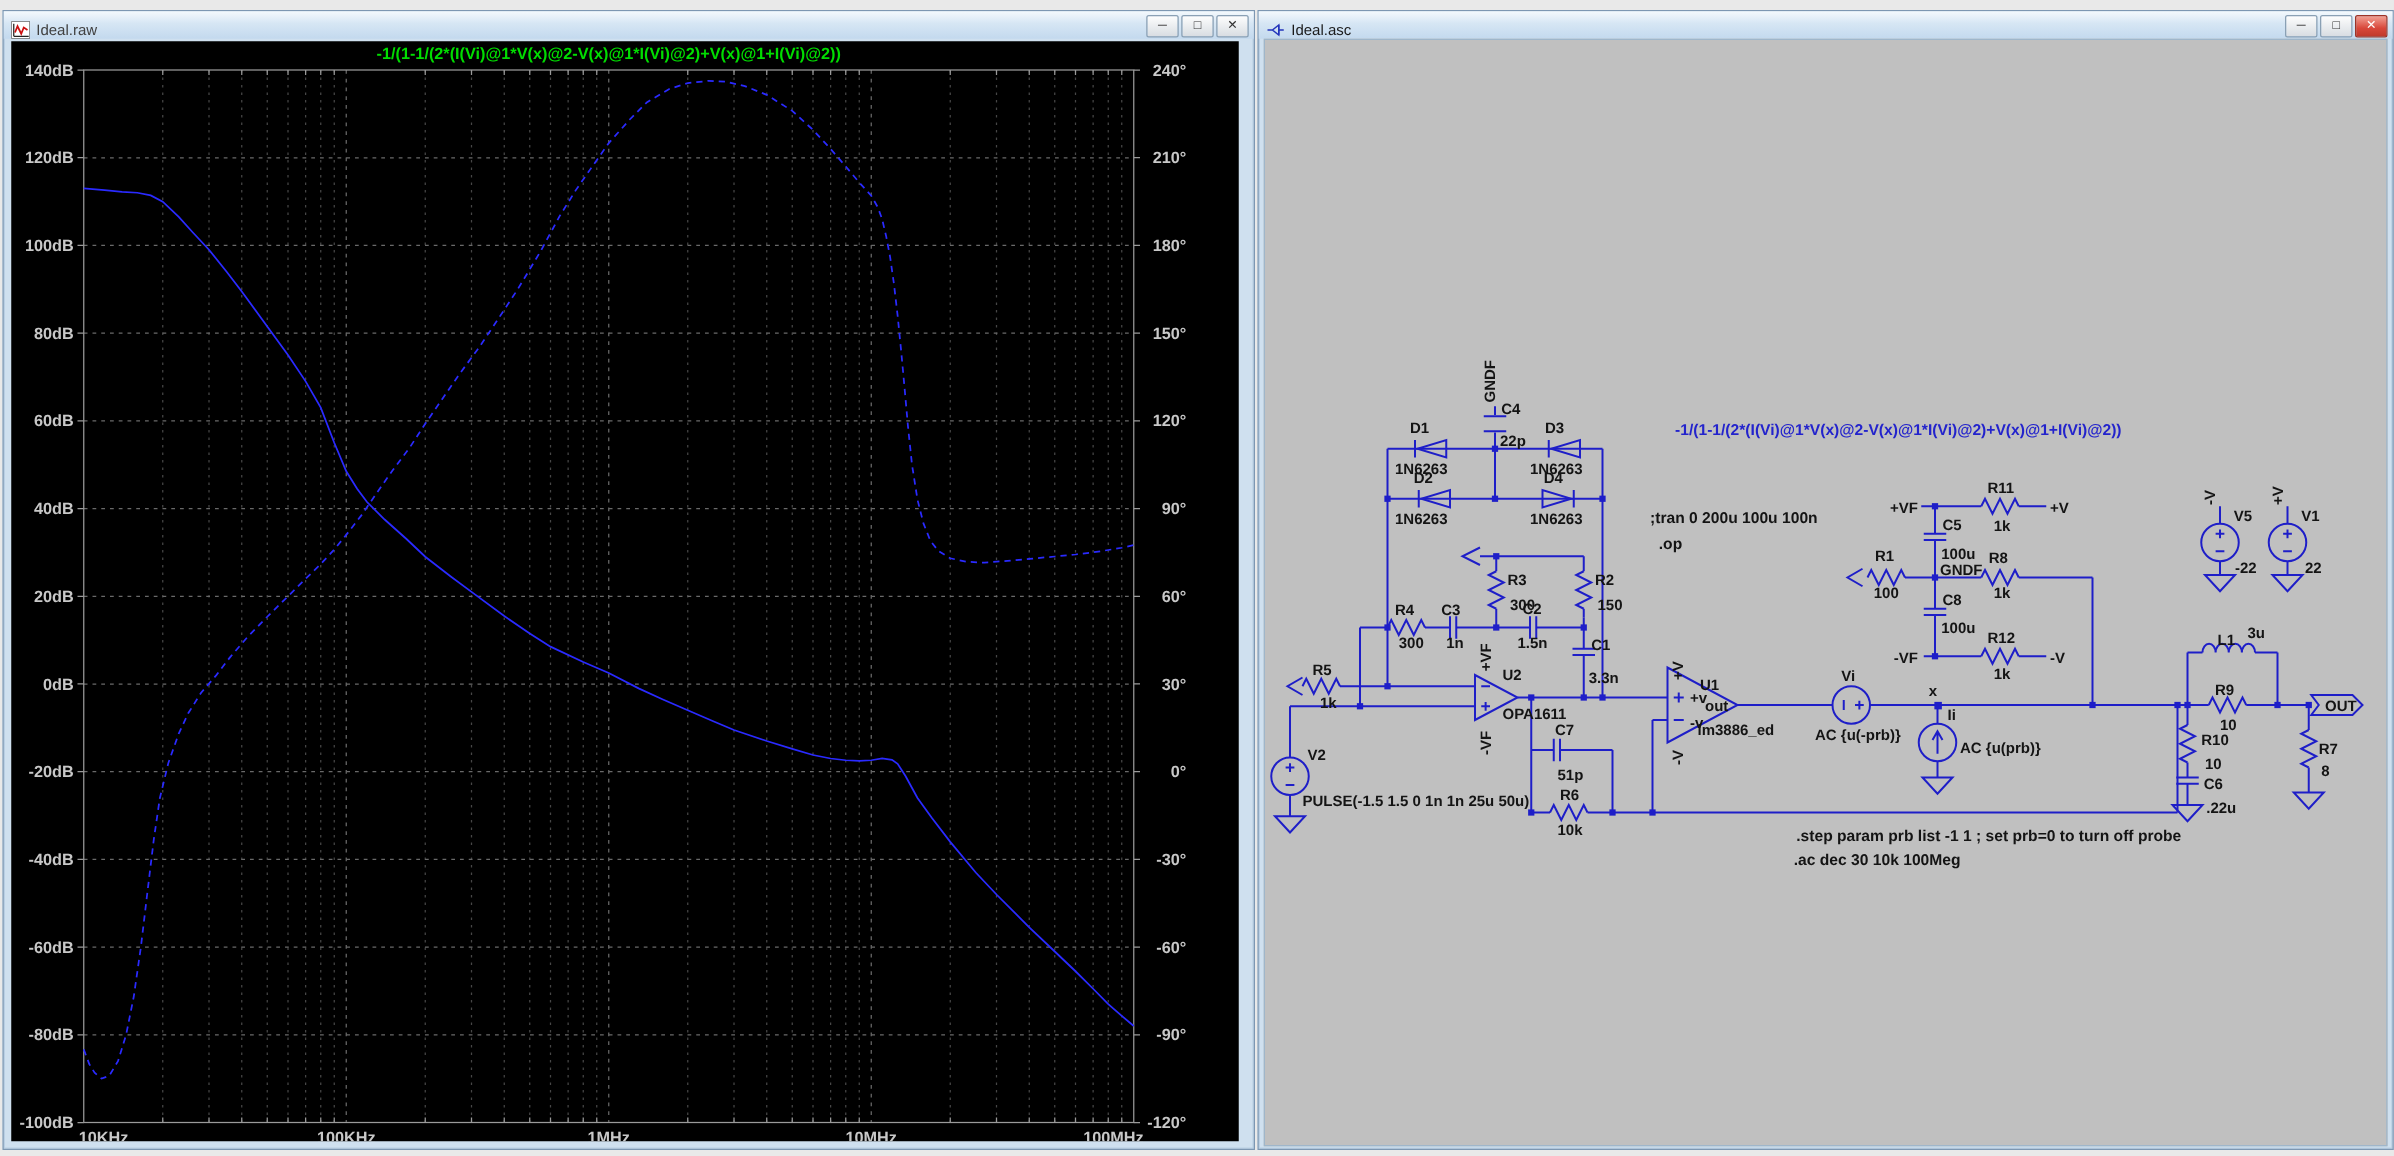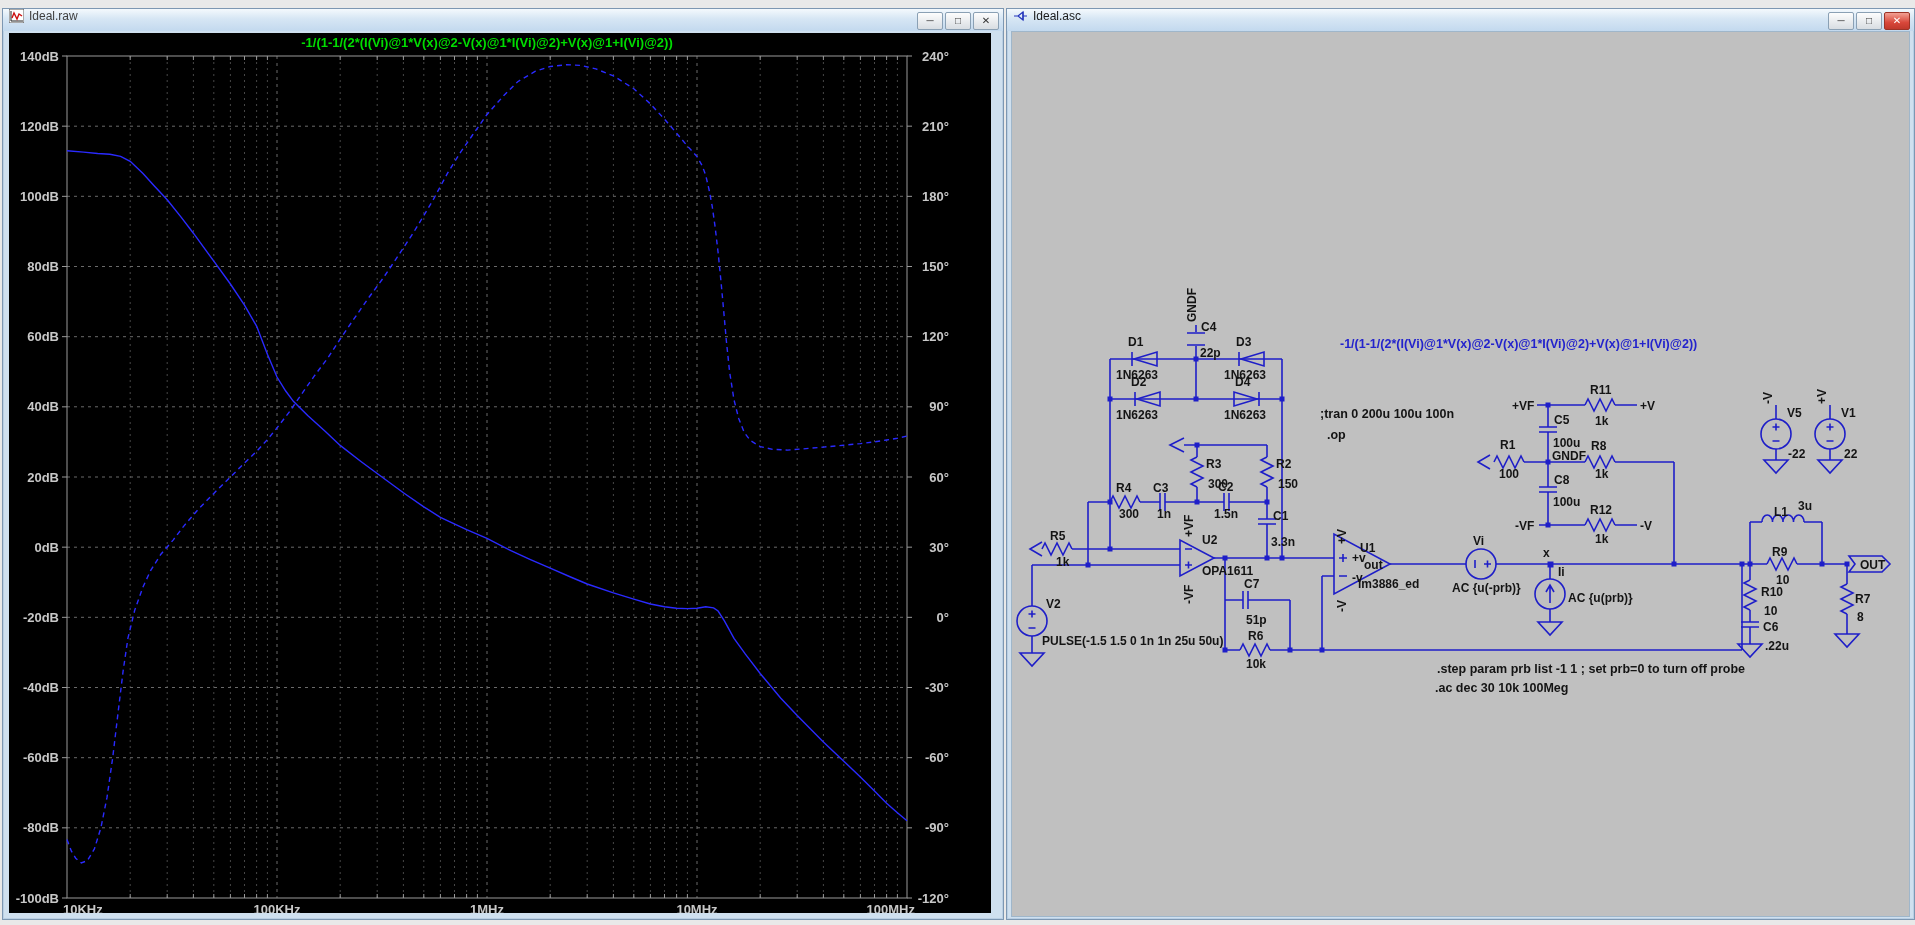--- a/index.html
+++ b/index.html
@@ -1,21 +1,21 @@
 <!DOCTYPE html>
 <html><head>
 <meta charset="utf-8">
 <style>
   html,body{margin:0;padding:0;width:1915px;height:925px;background:#e9e9e9;overflow:hidden;
     font-family:"Liberation Sans",sans-serif;}
   .window{position:absolute;border:1px solid #7d97b2;background:#cfe0ef;
     box-shadow:0 0 0 1px #b9cfe4 inset;}
   .titlebar{position:absolute;left:0;top:0;right:0;height:22px;
     background:linear-gradient(#f4f9fd,#d6e6f4 45%,#c3d9ee);
-    display:flex;align-items:flex-start;padding-left:6px;box-sizing:border-box;}
+    display:flex;align-items:flex-end;padding-left:6px;box-sizing:border-box;}
   .titlebar .ticon{width:15px;height:14px;margin-right:5px;flex:0 0 auto;}
   .ttext{font-size:12px;color:#404040;}
   .tbtns{position:absolute;right:4px;top:3px;display:flex;gap:2px;}
   .tb{width:24px;height:16px;border:1px solid #8aa0b4;background:linear-gradient(#fdfdfd,#d8dde2);
     display:flex;align-items:center;justify-content:center;font-size:10px;color:#333;
     border-radius:2px;line-height:1;}
   .tb.close-active{background:linear-gradient(#f2a093,#d8473a 60%,#c0392c);color:#fff;border-color:#9c3327;}
   .plotpane{position:absolute;left:6px;top:24px;background:#000;}
   .schempane{position:absolute;left:4px;top:22px;background:#c0c0c0;border:1px solid #9fb6ca;}
   svg text{user-select:none;}

